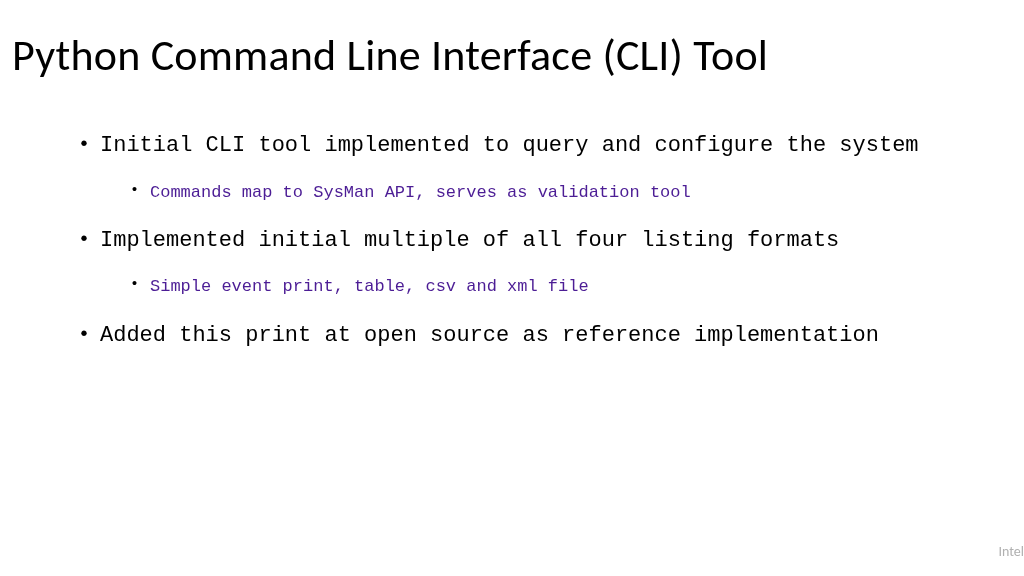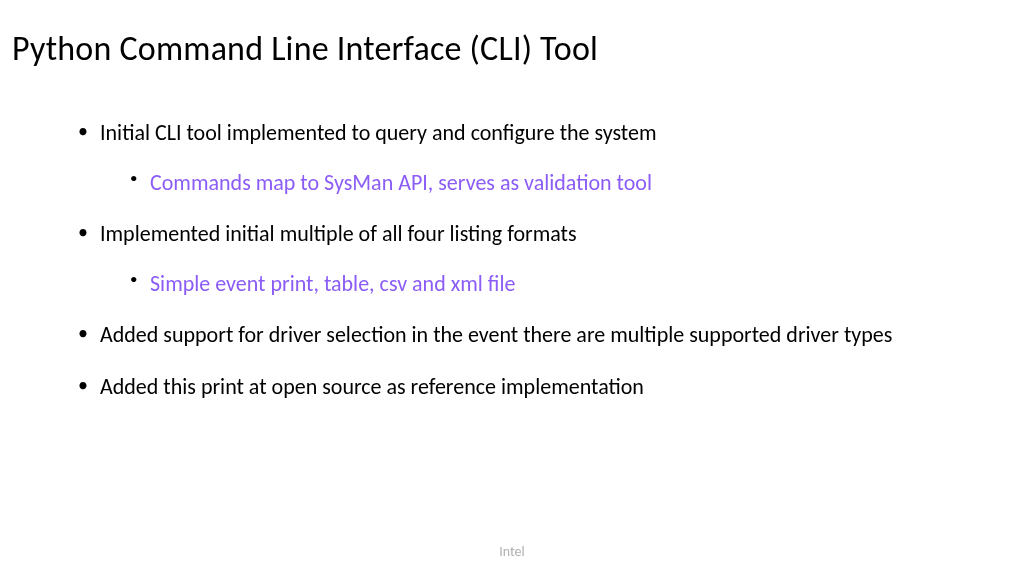--- a/index.html
+++ b/index.html
@@ -16,28 +16,29 @@
       position: relative;
       overflow: hidden;
     }
     .slide {
       width: 100%;
       height: 100%;
       padding: 0;
       position: relative;
     }
     .title {
-      font-size: 34px;
+      font-size: 44px;
       font-weight: 400;
       color: #000000;
       padding: 28px 0 0 12px;
       letter-spacing: 0.2px;
     }
     .content {
       padding: 50px 68px 0 78px;
+      font-family: Liberation Mono, monospace;
     }
     ul.level1 {
       list-style: none;
     }
     ul.level1 > li {
       position: relative;
       font-size: 22px;
       color: #000000;
       margin-bottom: 24px;
       line-height: 1.25;
@@ -51,39 +52,39 @@
       font-size: 20px;
       color: #000000;
     }
     ul.level2 {
       list-style: none;
       margin-top: 22px;
       margin-left: 30px;
     }
     ul.level2 > li {
       position: relative;
-      font-size: 22px;
-      color: #8b5cf6;
+      font-size: 17px;
+      color: #4c1d95;
       line-height: 1.25;
       padding-left: 20px;
     }
     ul.level2 > li::before {
       content: "•";
       position: absolute;
       left: 0;
       top: 0;
       font-size: 15px;
       color: #000000;
     }
     .footer {
       position: absolute;
       bottom: 16px;
       left: 0;
       width: 100%;
-      text-align: center;
+      text-align: right;
       font-size: 14px;
       color: #b0b0b0;
     }
   </style>
 </head>
 <body>
 
 <div class="slide">
   <h1 class="title">Python Command Line Interface (CLI) Tool</h1>
   <div class="content">
@@ -94,21 +95,18 @@
           <li>Commands map to SysMan API, serves as validation tool</li>
         </ul>
       </li>
       <li>
         <span>Implemented initial multiple of all four listing formats</span>
         <ul class="level2">
           <li>Simple event print, table, csv and xml file</li>
         </ul>
       </li>
       <li>
-        <span>Added support for driver selection in the event there are multiple supported driver types</span>
-      </li>
-      <li>
         <span>Added this print at open source as reference implementation</span>
       </li>
     </ul>
   </div>
   <div class="footer">Intel</div>
 </div>
 
 </body></html>

